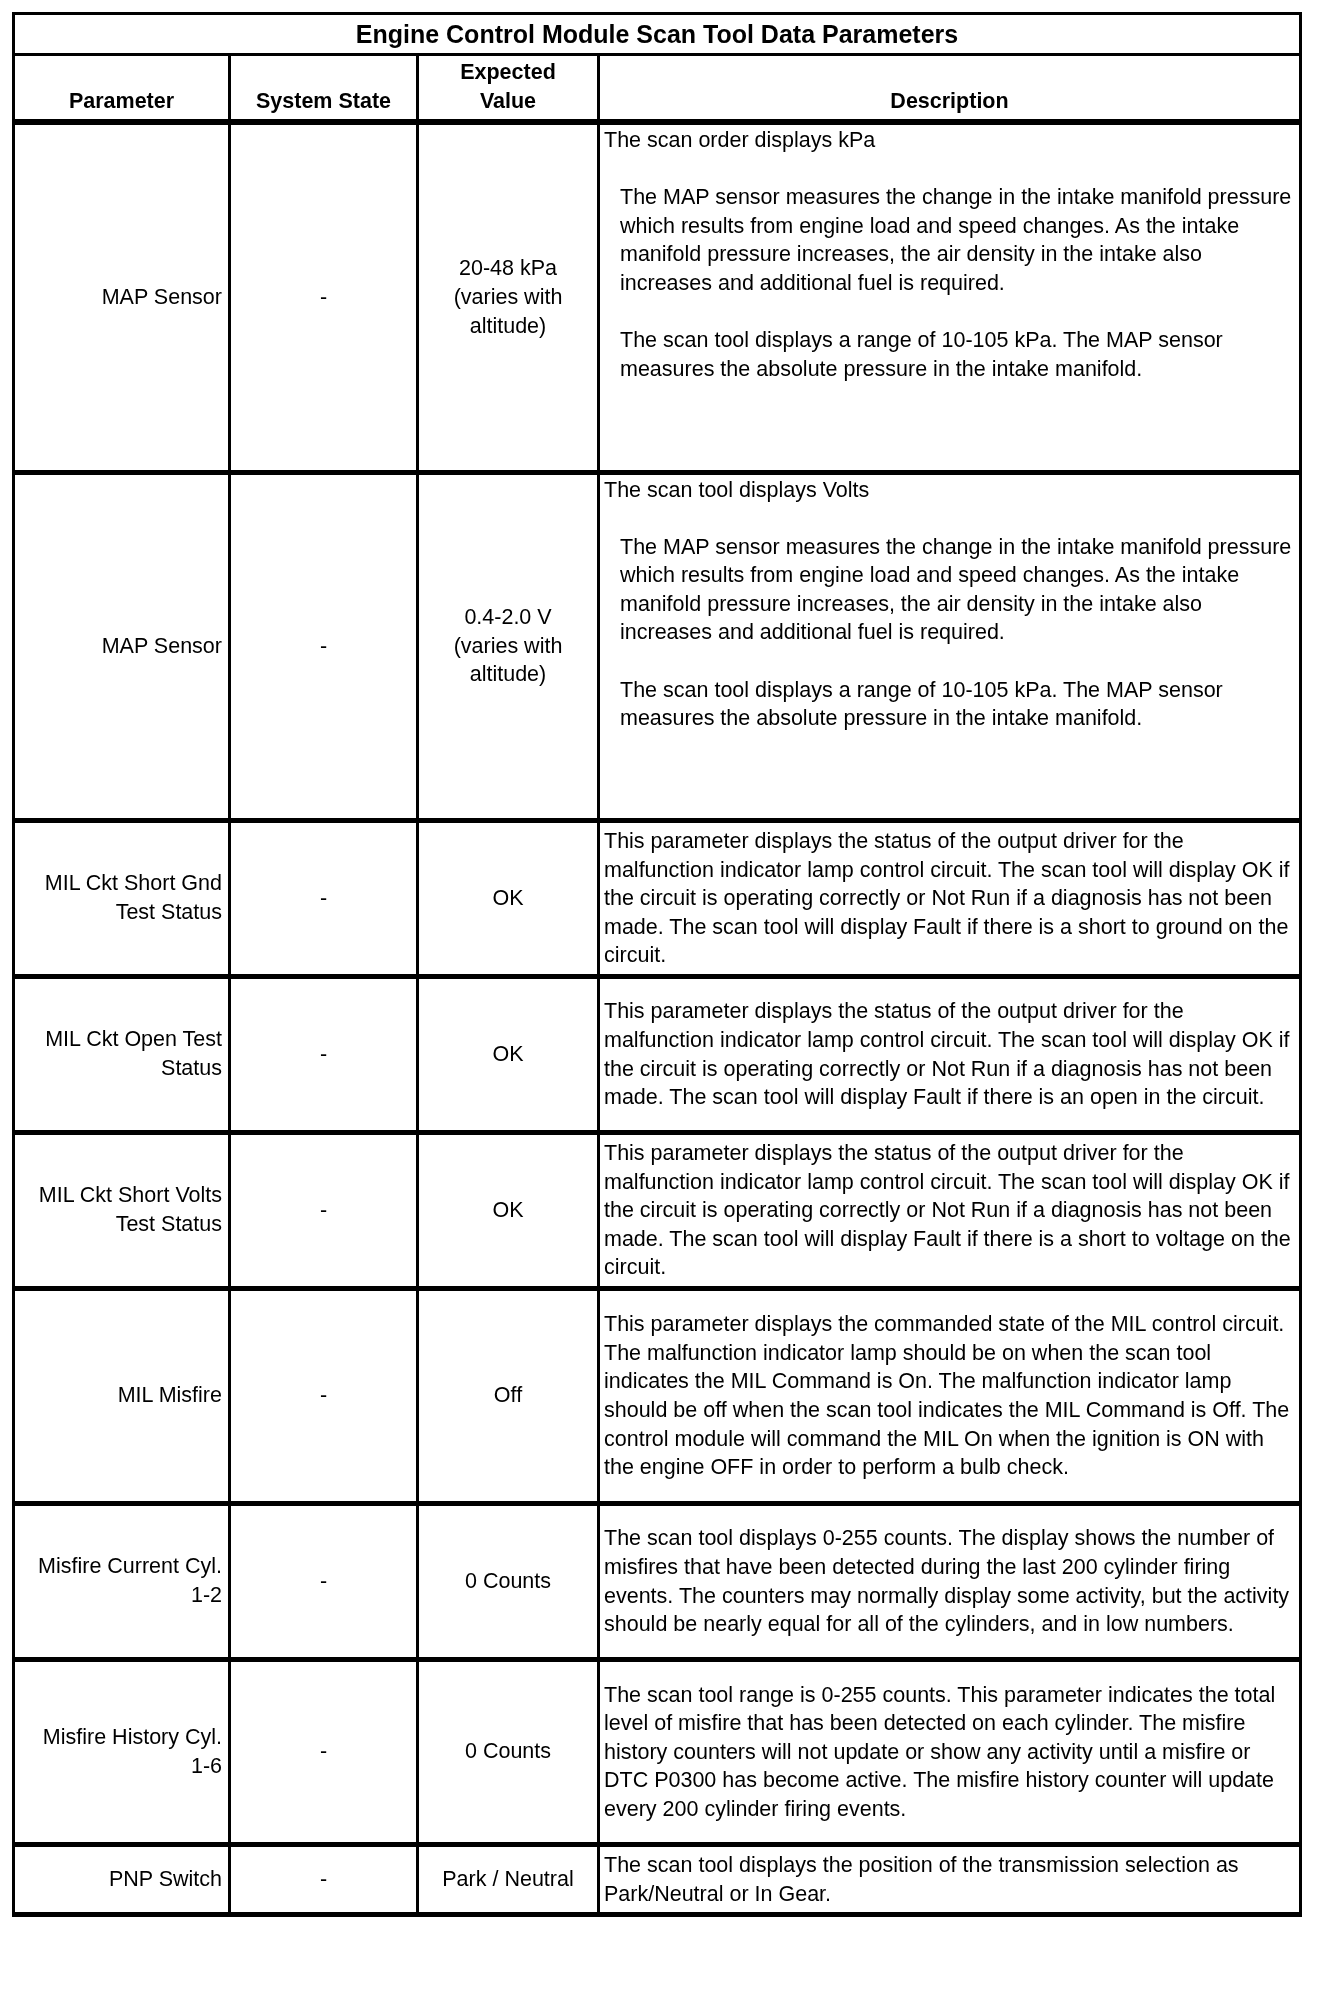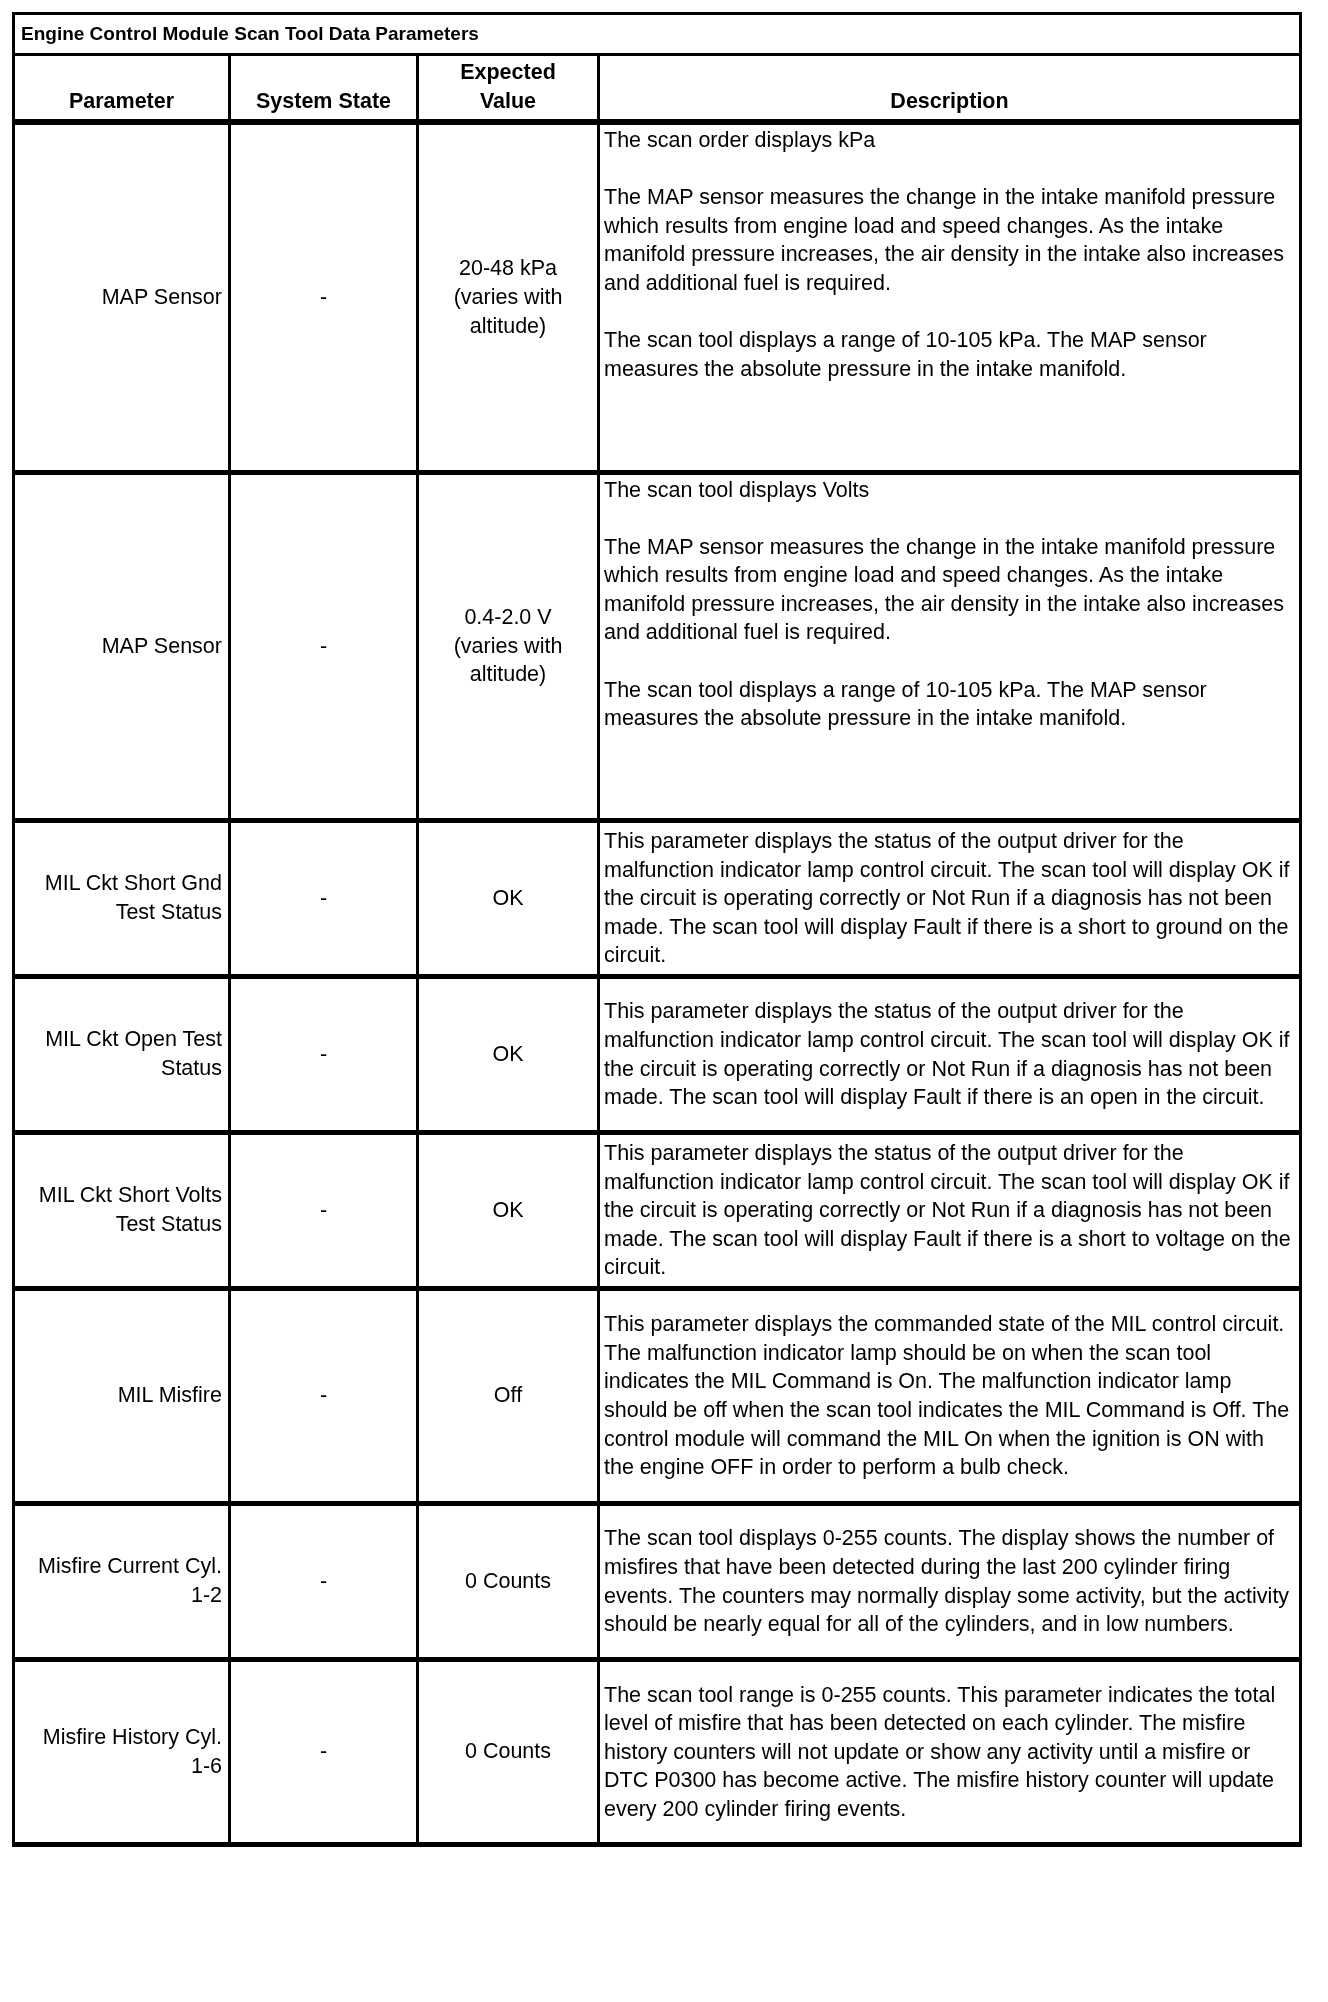--- a/index.html
+++ b/index.html
@@ -9,30 +9,30 @@
       width: 1290px;
       border-collapse: collapse;
       table-layout: fixed;
       font-family: "Liberation Sans", sans-serif;
       color: #000;
       font-size: 21.5px;
       line-height: 28.6px;
     }
     .tbl td, .tbl th { border: 3px solid #000; padding: 0 6px; vertical-align: middle; }
     .tbl th { font-weight: bold; }
-    .title-row th { height: 38px; text-align: left; font-size: 19px; border-bottom-width: 3px; }
+    .title-row th { height: 38px; text-align: center; font-size: 25px; border-bottom-width: 3px; }
     .head-row th { height: 60px; text-align: center; vertical-align: bottom; padding-bottom: 3px; line-height: 29px; border-bottom-width: 6px; }
     .col-param { width: 216px; }
     .col-state { width: 188px; }
     .col-exp { width: 181px; }
     td.param { text-align: right; padding-left: 3px; }
     td.state, td.exp { text-align: center; }
     td.desc { vertical-align: top; padding: 1px 4px 0 4px; }
     td.desc p { margin: 0; }
-    td.desc p + p { margin-top: 28.6px; }
+    td.desc p + p { margin-top: 28.6px; margin-left: 16px; }
     tr.data td { border-bottom-width: 5px; }
   </style>
 </head>
 <body>
 
 <table class="tbl">
   <colgroup>
     <col class="col-param">
     <col class="col-state">
     <col class="col-exp">
@@ -111,14 +111,22 @@
         </td>
       </tr>
       <tr class="data" style="height: 185px;">
         <td class="param">Misfire History Cyl. 1-6</td>
         <td class="state">-</td>
         <td class="exp" style="padding: 0px 22px;">0 Counts</td>
         <td class="desc" style="vertical-align: middle;">
           <p>The scan tool range is 0-255 counts. This parameter indicates the total level of misfire that has been detected on each cylinder. The misfire history counters will not update or show any activity until a misfire or DTC P0300 has become active. The misfire history counter will update every 200 cylinder firing events.</p>
         </td>
       </tr>
+      <tr class="data" style="height: 70px;">
+        <td class="param">PNP Switch</td>
+        <td class="state">-</td>
+        <td class="exp" style="padding: 0px 22px;">Park / Neutral</td>
+        <td class="desc" style="vertical-align: middle;">
+          <p>The scan tool displays the position of the transmission selection as Park/Neutral or In Gear.</p>
+        </td>
+      </tr>
     </tbody>
 </table>
 
 </body></html>

